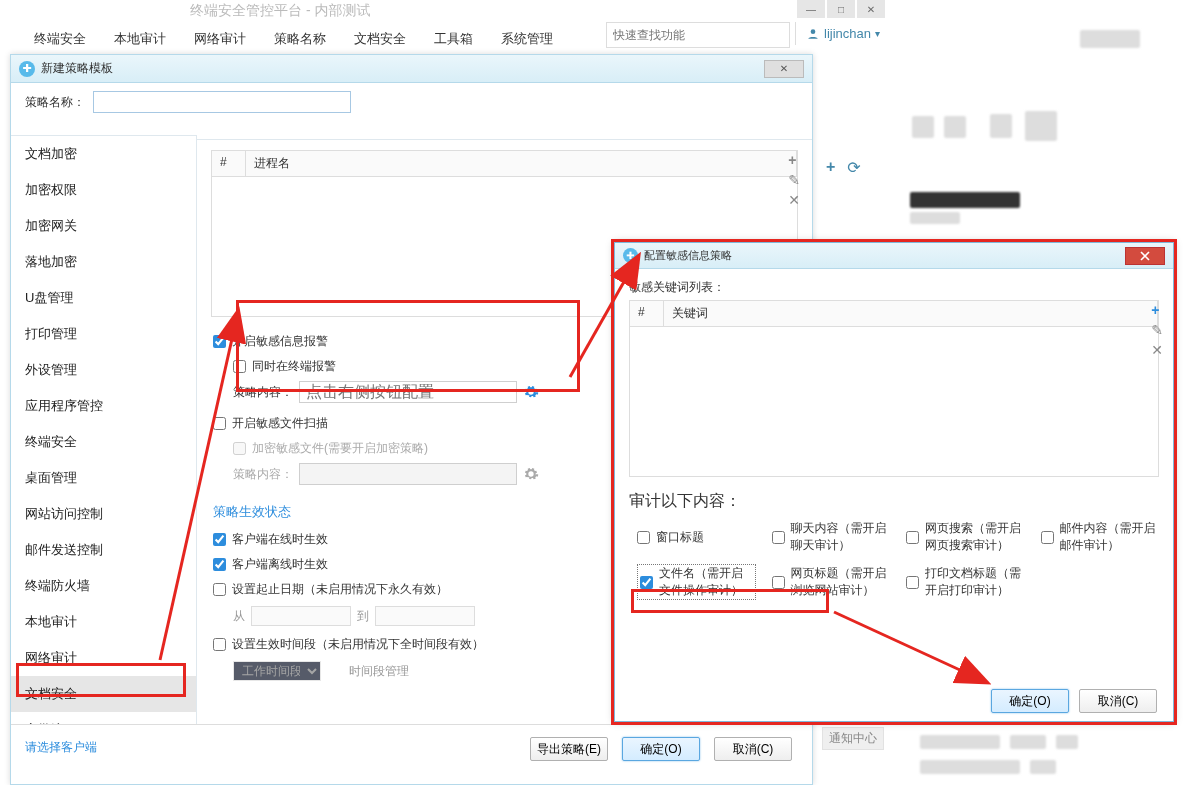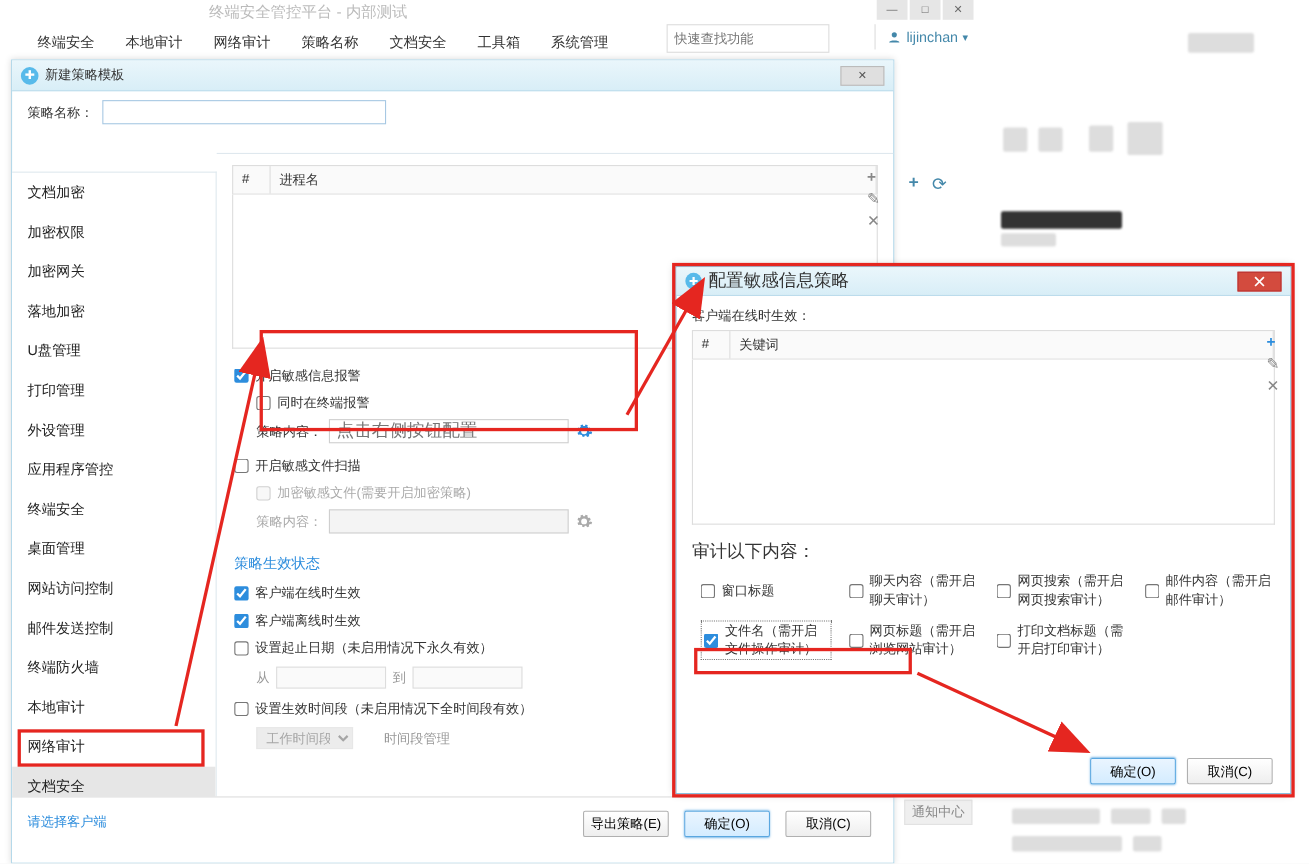--- a/index.html
+++ b/index.html
@@ -5,21 +5,21 @@
 * { box-sizing: border-box; margin: 0; padding: 0; }
 body { font-family: "Microsoft YaHei", "SimSun", sans-serif; font-size: 12px; color: #333; background: #f5f5f5; width: 1190px; height: 785px; position: relative; overflow: hidden; }
 
 
 .app-bg { position: absolute; top: 0; left: 0; width: 1190px; height: 785px; background: #fff; }
 .app-title { position: absolute; top: 2px; left: 190px; font-size: 14px; color: #bbb; }
 .app-winbtns { position: absolute; top: 0; right: 305px; display: flex; }
 .app-winbtns div { width: 28px; height: 18px; background: #e6e6e6; margin-left: 2px; display:flex; align-items:center; justify-content:center; font-size:10px; color:#6a6a6a; }
 .app-nav { position: absolute; top: 22px; left: 20px; display: flex; gap: 0; align-items:center; }
 .app-nav span { padding: 8px 14px; font-size: 13px; color: #333; }
-.app-search { position:absolute; top:22px; left:606px; width:148px; height:26px; border:1px solid #ddd; padding:0 6px; font-size:12px; color:#999; }
+.app-search { position:absolute; top:22px; left:606px; width:184px; height:26px; border:1px solid #ddd; padding:0 6px; font-size:12px; color:#999; }
 .app-user { position:absolute; top:22px; left:795px; color:#48a; font-size:13px; display:flex; align-items:center; gap:4px; border-left:1px solid #ddd; padding:4px 10px; }
 .app-user svg { width:14px; height:14px; fill:#48a; }
 
 .main-toolbar-icons { position:absolute; top:158px; left:826px; display:flex; gap:12px; color:#48a; font-size:16px; }
 .notif-center { position:absolute; top:727px; left:822px; font-size:12px; color:#888; border:1px solid #e2e2e2; background:#efefef; padding:2px 6px;}
 
 
 .blur { position:absolute; background:#ddd; border-radius:2px; filter:blur(1px); }
 
 
@@ -27,21 +27,21 @@
 .dlg1-titlebar { height:28px; background:linear-gradient(#eaf6fb,#d8eef7); border-bottom:1px solid #b5d9ea; display:flex; align-items:center; padding:0 8px; }
 .dlg1-titlebar .tbicon { width:16px; height:16px; border-radius:50%; background:#58baea; display:flex; align-items:center; justify-content:center; color:#fff; font-size:11px; margin-right:6px; }
 .dlg1-titlebar .ttl { font-size:12px; color:#333; flex:1; }
 .dlg1-close { width:40px; height:18px; background:#dfdfdf; border:1px solid #bbb; display:flex; align-items:center; justify-content:center; font-size:10px; color:#555; }
 
 .dlg1-body { position:relative; height:calc(100% - 28px); }
 .policy-name-row { position:absolute; top:8px; left:14px; display:flex; align-items:center; }
 .policy-name-row label { font-size:12px; margin-right:8px; }
 .policy-name-row input { width:258px; height:22px; border:1px solid #a7c8e3; padding:0 4px; }
 
-.dlg1-sidebar { position:absolute; top:73px; left:0; width:186px; height:608px; border-top:1px solid #dfe8ee; border-right:1px solid #dfe8ee; background:#fff; overflow:hidden; }
+.dlg1-sidebar { position:absolute; top:52px; left:0; width:186px; height:608px; border-top:1px solid #dfe8ee; border-right:1px solid #dfe8ee; background:#fff; overflow:hidden; }
 .dlg1-sidebar .item { padding:9px 14px; font-size:13px; color:#222; cursor:pointer; }
 .dlg1-sidebar .item.active { background:#e6e6e6; }
 
 .dlg1-right { position:absolute; top:56px; left:186px; right:0; height:608px; border-top:1px solid #dfe8ee; padding:10px 14px; overflow:hidden; }
 
 .proc-table { position:relative; }
 .proc-head { display:flex; border:1px solid #ddd; background:#fafafa; }
 .proc-head div { padding:4px 8px; border-right:1px solid #ddd; font-size:12px; }
 .proc-head .c1 { width:34px; }
 .proc-head .c2 { flex:1; }
@@ -53,38 +53,38 @@
 .check-row.sub { padding-left:22px; }
 .check-row input[type=checkbox]{ width:13px; height:13px; accent-color:#2d8ddd; }
 .check-row label.disabled { color:#aaa; }
 .policy-content-row { display:flex; align-items:center; gap:6px; padding-left:22px; margin-top:2px; }
 .policy-content-row input[type=text] { width:218px; height:22px; border:1px solid #cfcfcf; padding:0 6px; font-size:16px; color:#888; }
 .gear { width:16px; height:16px; color:#2d8ddd; }
 
 .sect-title { color:#2d8ddd; font-size:13px; margin:18px 0 6px 2px; }
 .date-row { display:flex; align-items:center; gap:6px; padding-left:22px; margin-top:4px; color:#999; }
 .date-row input, .date-row select { height:20px; border:1px solid #ddd; background:#fafafa; font-size:12px; padding:0 4px; width:100px; }
-.time-row select { height:20px; border:1px solid #ddd; background:#e5e5e5; font-size:12px; padding:0 4px; width:88px; }
+.time-row select { height:20px; border:1px solid #ddd; background:#0f172a; font-size:12px; padding:0 4px; width:88px; }
 
 .dlg1-footer { position:absolute; bottom:0; left:0; right:0; height:60px; border-top:1px solid #ddd; background:#fff; }
 .footer-link { position:absolute; left:14px; top:14px; color:#2d8ddd; font-size:12px; }
 .footer-link.clickable{cursor:pointer;}
 .footer-btns { position:absolute; right:20px; top:12px; display:flex; gap:14px; }
 .btn { min-width:78px; height:24px; border:1px solid #b0b0b0; background:linear-gradient(#fff,#eee); border-radius:2px; font-size:12px; cursor:pointer; display:flex; align-items:center; justify-content:center; }
 .btn.primary { border:1px solid #5aa7e0; background:linear-gradient(#eaf5ff,#d4ecff); box-shadow:0 0 2px #7db9e8; }
 
 
 .red-box { position:absolute; border:3px solid #e52620; pointer-events:none; z-index: 50; }
 .arrow-svg { position:absolute; pointer-events:none; z-index:55; }
 
 
 .dlg2 { position:absolute; top:242px; left:614px; width:560px; height:480px; background:#fff; border:1px solid #7fb8da; box-shadow:0 0 8px rgba(0,0,0,.25); z-index:40; }
 .dlg2-titlebar { height:26px; background:linear-gradient(#eaf6fb,#d8eef7); border-bottom:1px solid #b5d9ea; display:flex; align-items:center; padding:0 8px; }
 .dlg2-titlebar .tbicon { width:15px; height:15px; border-radius:50%; background:#58baea; display:flex; align-items:center; justify-content:center; color:#fff; font-size:10px; margin-right:6px; }
-.dlg2-titlebar .ttl { font-size:16px; flex:1; }
+.dlg2-titlebar .ttl { font-size:11px; flex:1; }
 .dlg2-close { width:40px; height:18px; background:#d34b3e; border:1px solid #b33; display:flex; align-items:center; justify-content:center; }
 .dlg2-close svg { width:10px; height:10px; fill:#fff; }
 
 .dlg2-body { padding:10px 14px; position:relative; height:calc(100% - 66px); }
 .kw-label { font-size:12px; margin-bottom:4px; }
 .kw-table { position:relative; }
 .kw-head { display:flex; border:1px solid #ddd; background:#fafafa; }
 .kw-head div { padding:4px 8px; border-right:1px solid #ddd; font-size:12px; }
 .kw-head .c1 { width:34px; }
 .kw-head .c2 { flex:1; }
@@ -280,21 +280,21 @@
   <div class="dlg2-titlebar">
     <div class="tbicon">✚</div>
     <div class="ttl">配置敏感信息策略</div>
     <div class="dlg2-close">
       <svg viewBox="0 0 10 10">
           <path d="M1 1l8 8M9 1l-8 8" stroke="#fff" stroke-width="1.6"></path>
         </svg>
     </div>
   </div>
   <div class="dlg2-body">
-    <div class="kw-label">客户端在线时生效：</div>
+    <div class="kw-label">敏感关键词列表：</div>
     <div class="kw-table">
       <div class="kw-head">
         <div class="c1">#</div>
         <div class="c2">关键词</div>
       </div>
       <div class="kw-icons">
         <span class="plus" style="font-weight:bold;">+</span>
         <span class="pen">✎</span>
         <span class="x">✕</span>
       </div>

